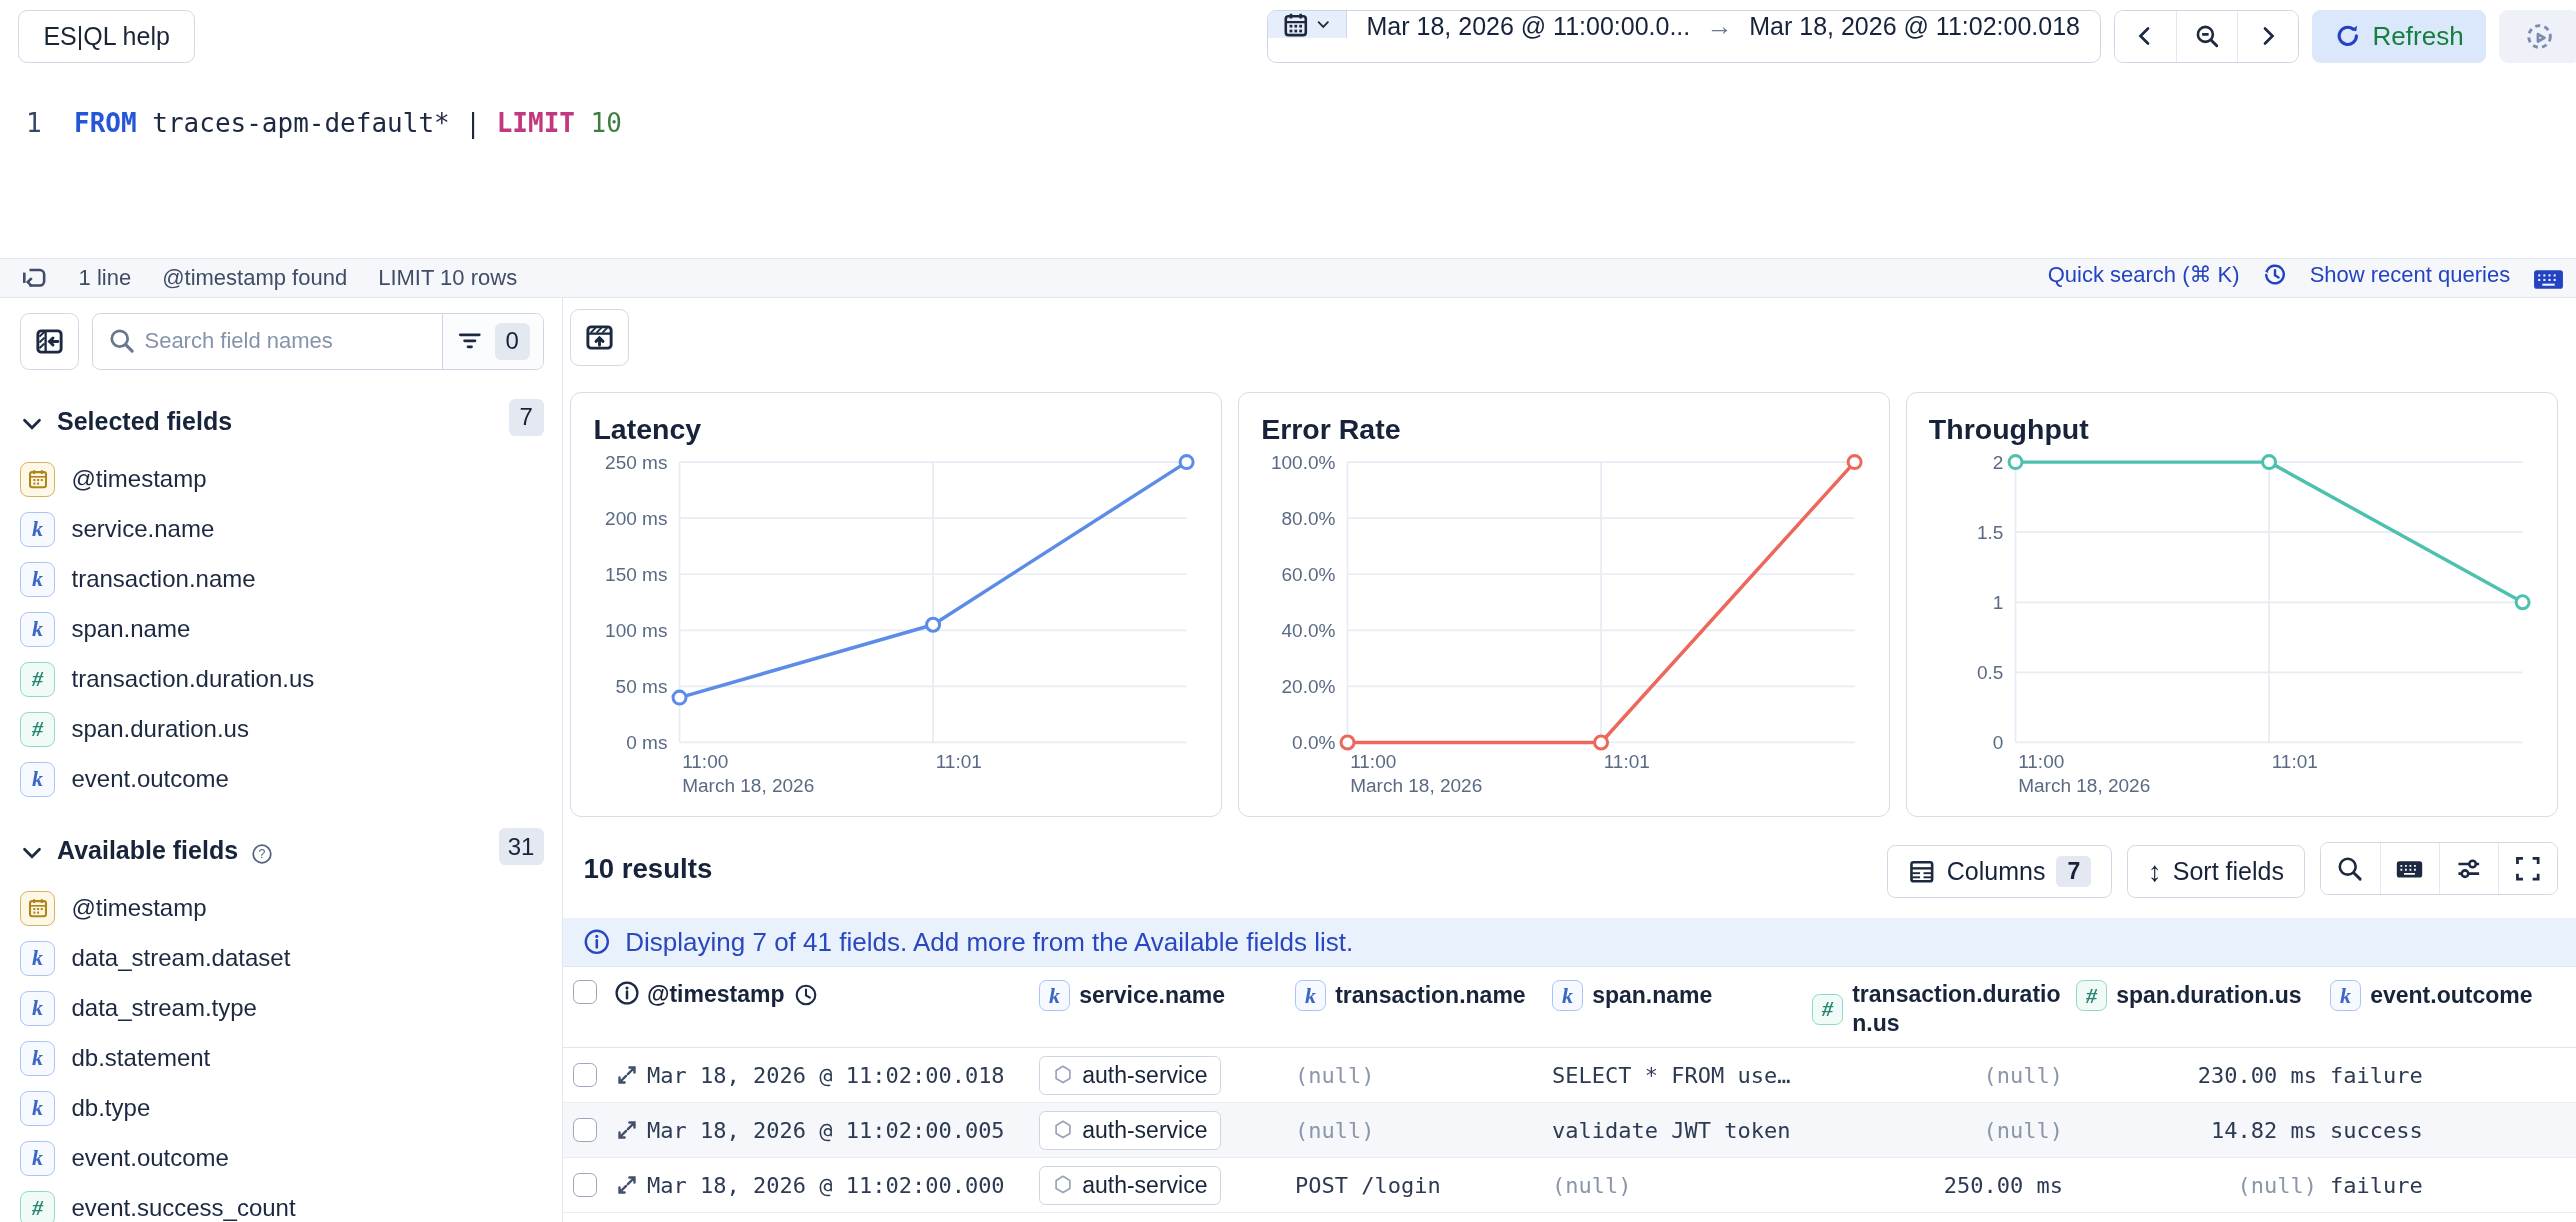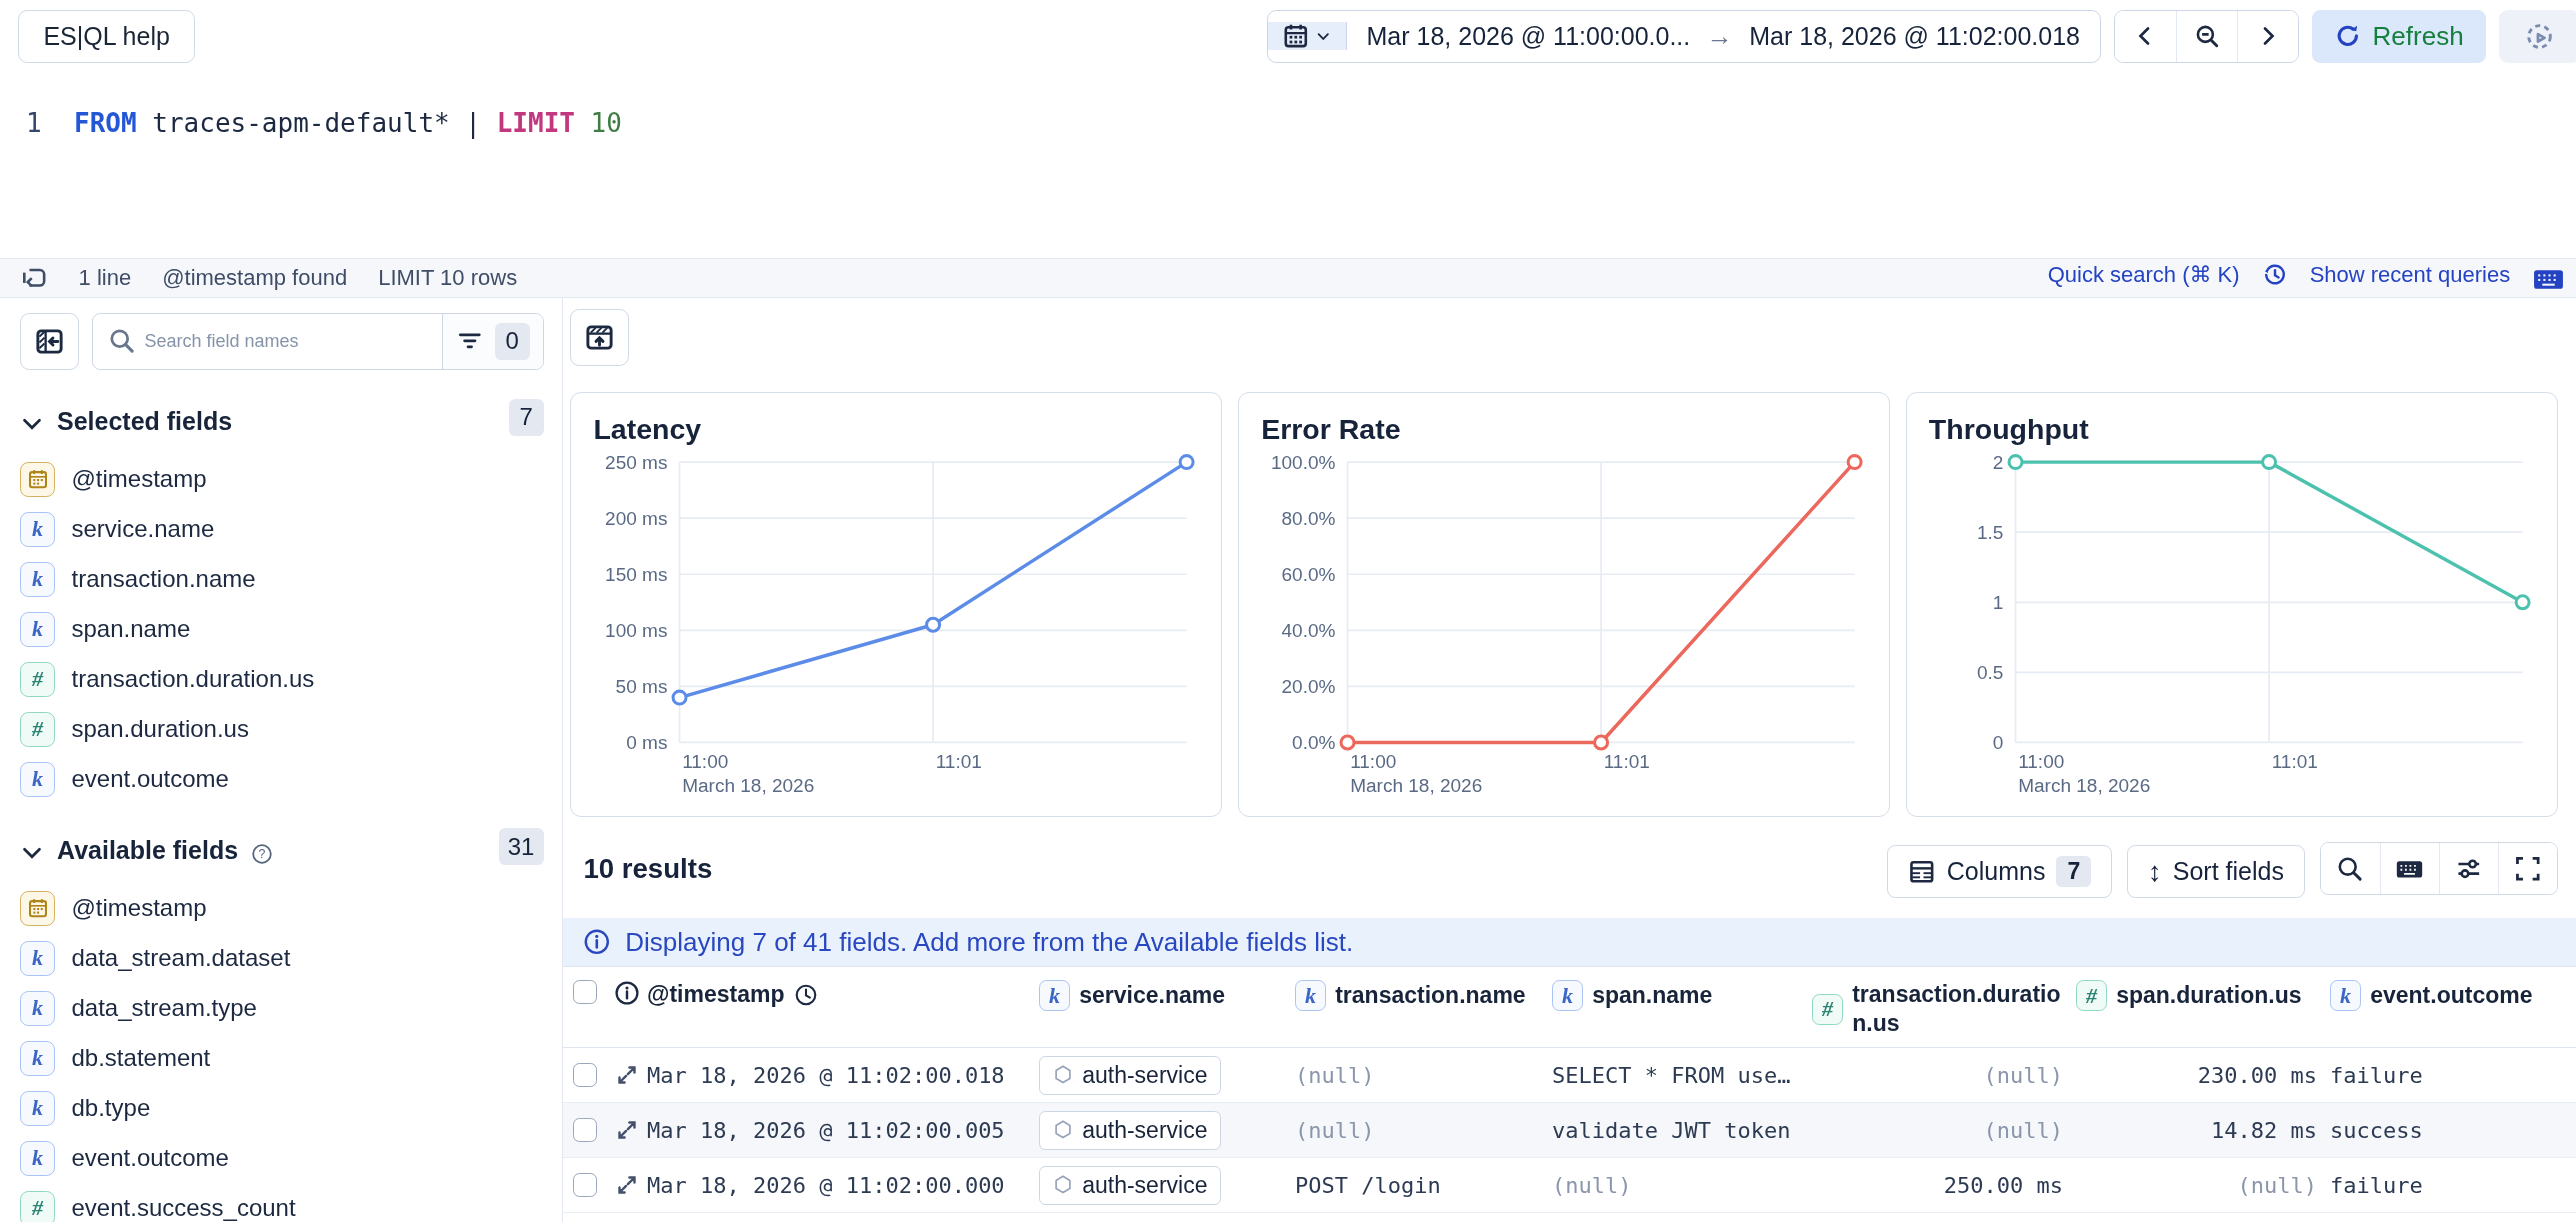--- a/index.html
+++ b/index.html
@@ -4,21 +4,21 @@
 <style>
   * { margin:0; padding:0; box-sizing:border-box; }
   html,body { width:2576px; height:1223px; overflow:hidden; background:#fff;
     font-family:"Liberation Sans", sans-serif; color:#1a2536; }
 
   
   .top-bar { height:72px; display:flex; align-items:center; padding:0 18.4px; gap:18.4px; }
   .esql-help-btn { height:53px; padding:0 24px; background:#fff; border:1.8px solid #d0d9e6;
     border-radius:9.2px; font-size:25px; color:#1a2536; display:flex; align-items:center; cursor:pointer; }
   .top-right { margin-left:auto; display:flex; align-items:center; gap:13px; margin-right:-22px; }
-  .date-control { height:53px; display:flex; align-items:center; border:1.8px solid #ccd6e6; border-radius:9.2px; overflow:hidden; background:#fff; }
+  .date-control { height:53px; display:flex; align-items:flex-start; border:1.8px solid #ccd6e6; border-radius:9.2px; overflow:hidden; background:#fff; }
   .cal-btn { width:79px; background:#e7eefb; border:none; border-right:1.8px solid #ccd6e6;
     display:flex; align-items:center; justify-content:center; gap:5.5px; cursor:pointer; }
   .date-range { display:flex; align-items:center; gap:16.5px; padding:0 20px; font-size:25px; color:#16233a; }
   .date-arrow { color:#6b7890; font-size:26px; }
   .nav-group { height:53px; display:flex; border:1.8px solid #ccd6e6; border-radius:9.2px; overflow:hidden; background:#fff; }
   .nav-btn { width:61px; display:flex; align-items:center; justify-content:center; background:#fff; border:none; cursor:pointer; }
   .nav-btn + .nav-btn { border-left:1.8px solid #e3e9f2; }
   .refresh-btn { height:53px; padding:0 22px; background:#dbe7fb; border:none; border-radius:8.3px;
     display:flex; align-items:center; gap:11px; font-size:26px; font-weight:500; color:#15803d; cursor:pointer; }
   .bgsearch-btn { height:53px; width:81px; background:#eef1f7; border:none; border-radius:9.2px;
@@ -44,21 +44,21 @@
   .sidebar { width:563px; flex:none; border-right:1.8px solid #e3e8f0; padding:14.7px 18.4px 0 20px; }
   .content { flex:1; padding:11px 0 0 7.4px; overflow:hidden; }
 
   
   .sb-controls { display:flex; gap:13px; margin-bottom:29px; }
   .icon-sq-btn { width:59px; height:57px; background:#fff; border:1.8px solid #d0d9e6; border-radius:9.2px;
     display:flex; align-items:center; justify-content:center; cursor:pointer; flex:none; }
   .field-search { flex:1; height:57px; border:1.8px solid #cdd6e2; border-radius:8.3px; display:flex;
     align-items:center; overflow:hidden; background:#fff; }
   .search-ic { padding:0 9.2px 0 14.7px; display:flex; }
-  .field-search input { flex:1; min-width:0; border:none; outline:none; font-size:18px;
+  .field-search input { flex:1; min-width:0; border:none; outline:none; font-size:22px;
     font-family:"Liberation Sans",sans-serif; color:#16233a; }
   .field-search input::placeholder { color:#8694aa; }
   .filter-seg { height:100%; border-left:1.8px solid #cdd6e2; background:#fbfcfe; padding:0 13px;
     display:flex; align-items:center; gap:11px; cursor:pointer; }
   .count-badge { background:#e3e8f1; border-radius:6.4px; min-width:35px; height:37px; padding:0 9.2px;
     display:inline-flex; align-items:center; justify-content:center; font-size:24px; color:#16233a; }
   .sb-head { display:flex; align-items:flex-end; gap:13px; margin:24px 0 18.4px; cursor:pointer; }
   .sb-head-label { font-size:25px; font-weight:bold; color:#18243a; }
   .sb-head .count-badge { margin-left:auto; }
   .field-item { display:flex; align-items:center; gap:16.5px; height:50px; cursor:pointer; }

